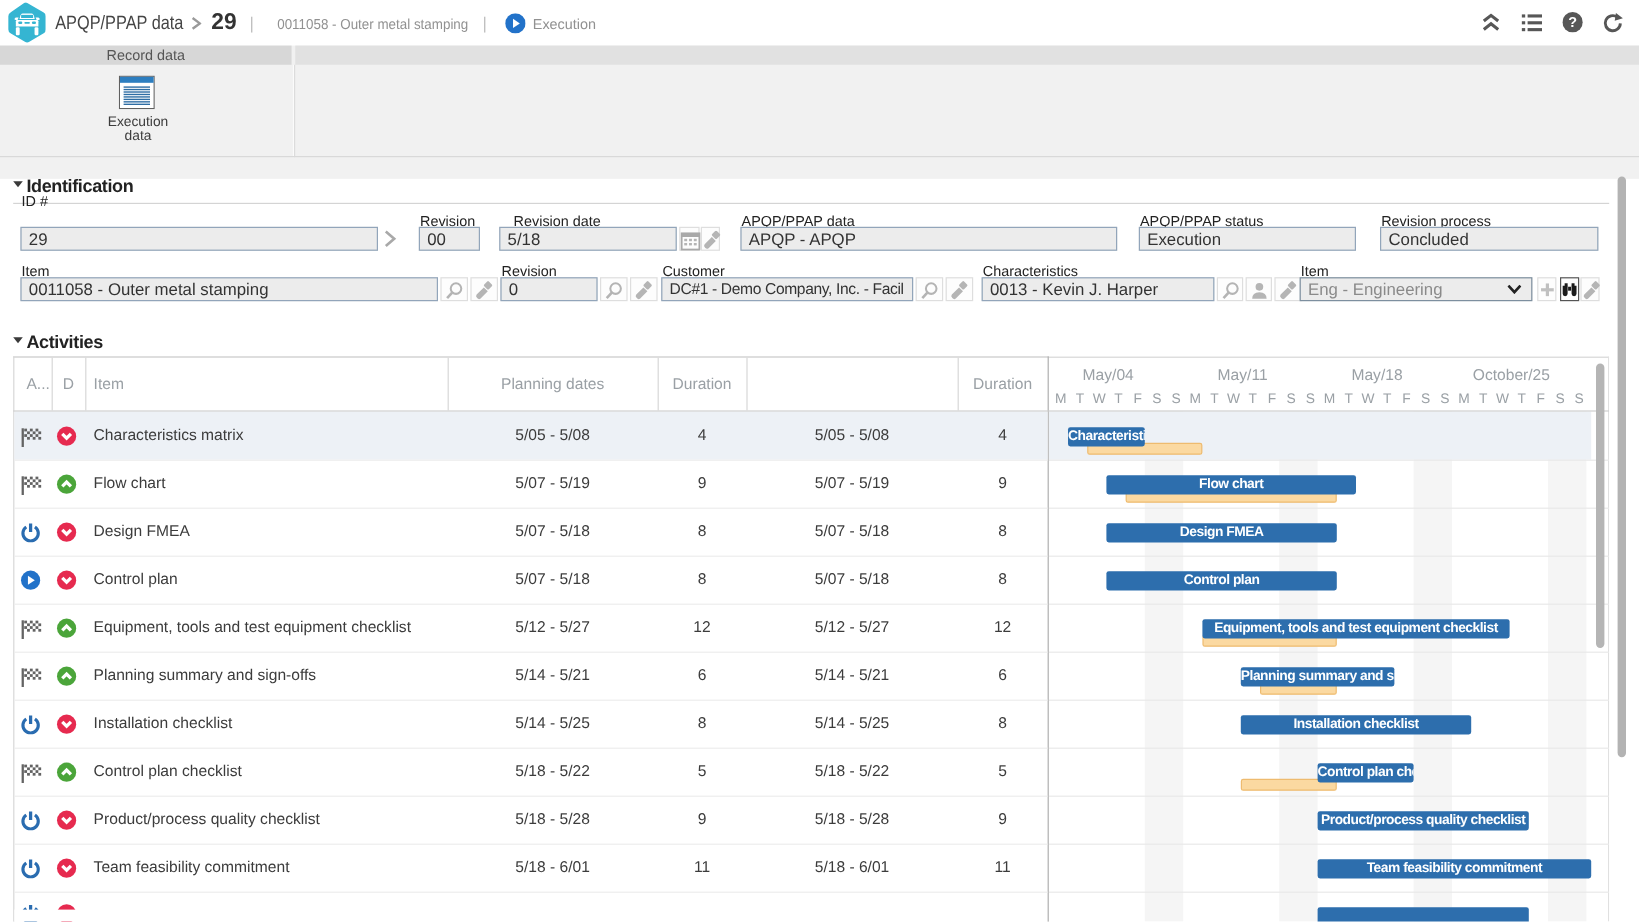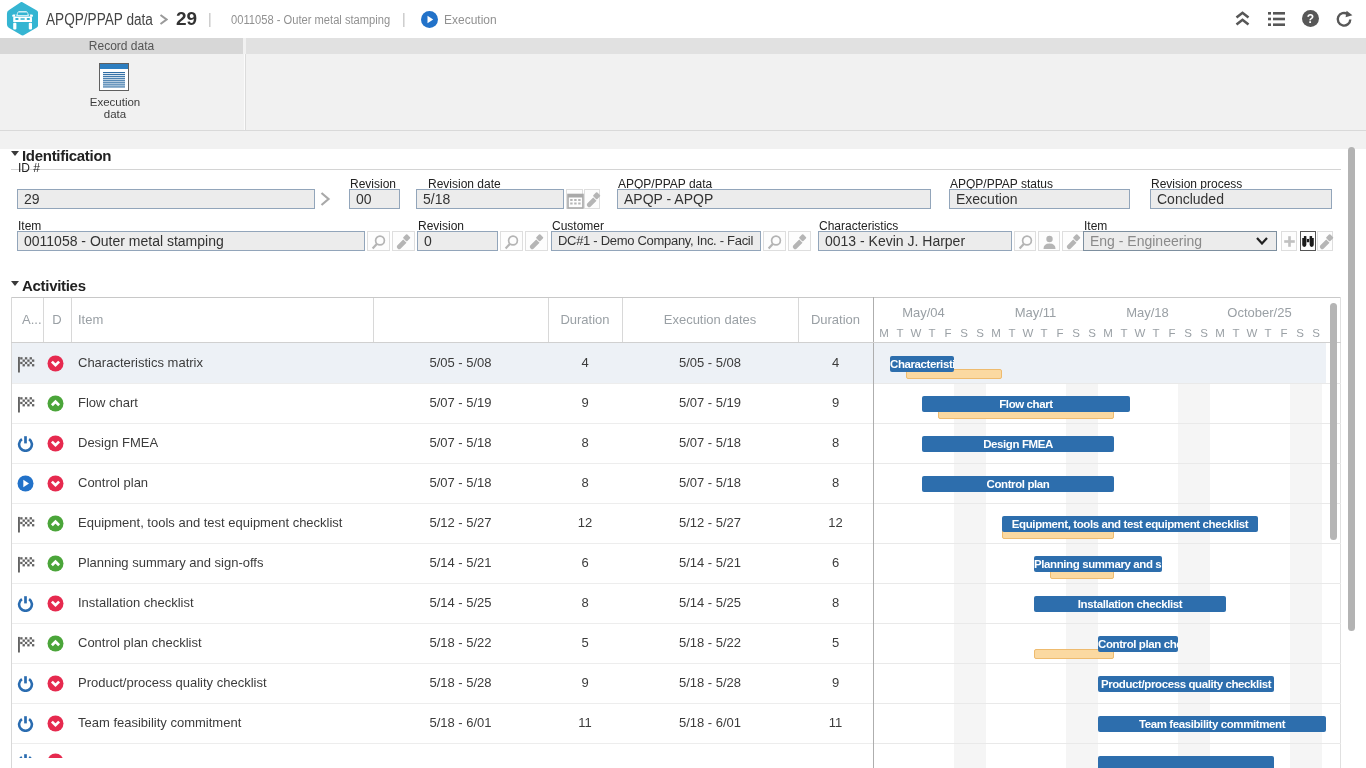--- a/index.html
+++ b/index.html
@@ -284,22 +284,22 @@
 <div class="sectri" style="top:281px"></div>
 <div class="sechead" style="top:277px">Activities</div>
 <div id="grid">
 <div class="abs" style="left:0;top:0;width:863px;height:1px;background:#c8c8c8"></div>
 <div class="abs" style="left:0;top:0;width:1px;height:471px;background:#d8d8d8"></div>
 <div class="abs" style="left:862px;top:0;width:1px;height:471px;background:#aeaeae"></div>
 <div class="abs" style="left:1px;top:46px;width:861px;height:40px;background:#edf1f6"></div>
 <div class="abs" style="left:11px;top:0;height:45px;font-size:13px;color:#9aa0a5;line-height:45px">A...</div>
 <div class="abs" style="left:32px;top:0;width:28px;height:45px;text-align:center;font-size:13px;color:#9aa0a5;line-height:45px">D</div>
 <div class="abs" style="left:67px;top:0;height:45px;font-size:13px;color:#9aa0a5;line-height:45px">Item</div>
+<div class="abs" style="left:362px;top:0;width:175px;height:45px;text-align:center;font-size:13px;color:#9aa0a5;line-height:45px">Planning dates</div>
 <div class="abs" style="left:537px;top:0;width:74px;height:45px;text-align:center;font-size:13px;color:#9aa0a5;line-height:45px">Duration</div>
-<div class="abs" style="left:611px;top:0;width:176px;height:45px;text-align:center;font-size:13px;color:#9aa0a5;line-height:45px">Execution dates</div>
 <div class="abs" style="left:787px;top:0;width:75px;height:45px;text-align:center;font-size:13px;color:#9aa0a5;line-height:45px">Duration</div>
 <div class="abs" style="left:32px;top:1px;width:1px;height:44px;background:#d8d8d8"></div>
 <div class="abs" style="left:60px;top:1px;width:1px;height:44px;background:#d8d8d8"></div>
 <div class="abs" style="left:362px;top:1px;width:1px;height:44px;background:#d8d8d8"></div>
 <div class="abs" style="left:537px;top:1px;width:1px;height:44px;background:#d8d8d8"></div>
 <div class="abs" style="left:611px;top:1px;width:1px;height:44px;background:#d8d8d8"></div>
 <div class="abs" style="left:787px;top:1px;width:1px;height:44px;background:#d8d8d8"></div>
 <div class="abs" style="left:0;top:45px;width:863px;height:1px;background:#d0d0d0"></div>
 <div class="abs" style="left:1px;top:86px;width:861px;height:1px;background:#ededed"></div>
 <div class="abs" style="left:1px;top:126px;width:861px;height:1px;background:#ededed"></div>

